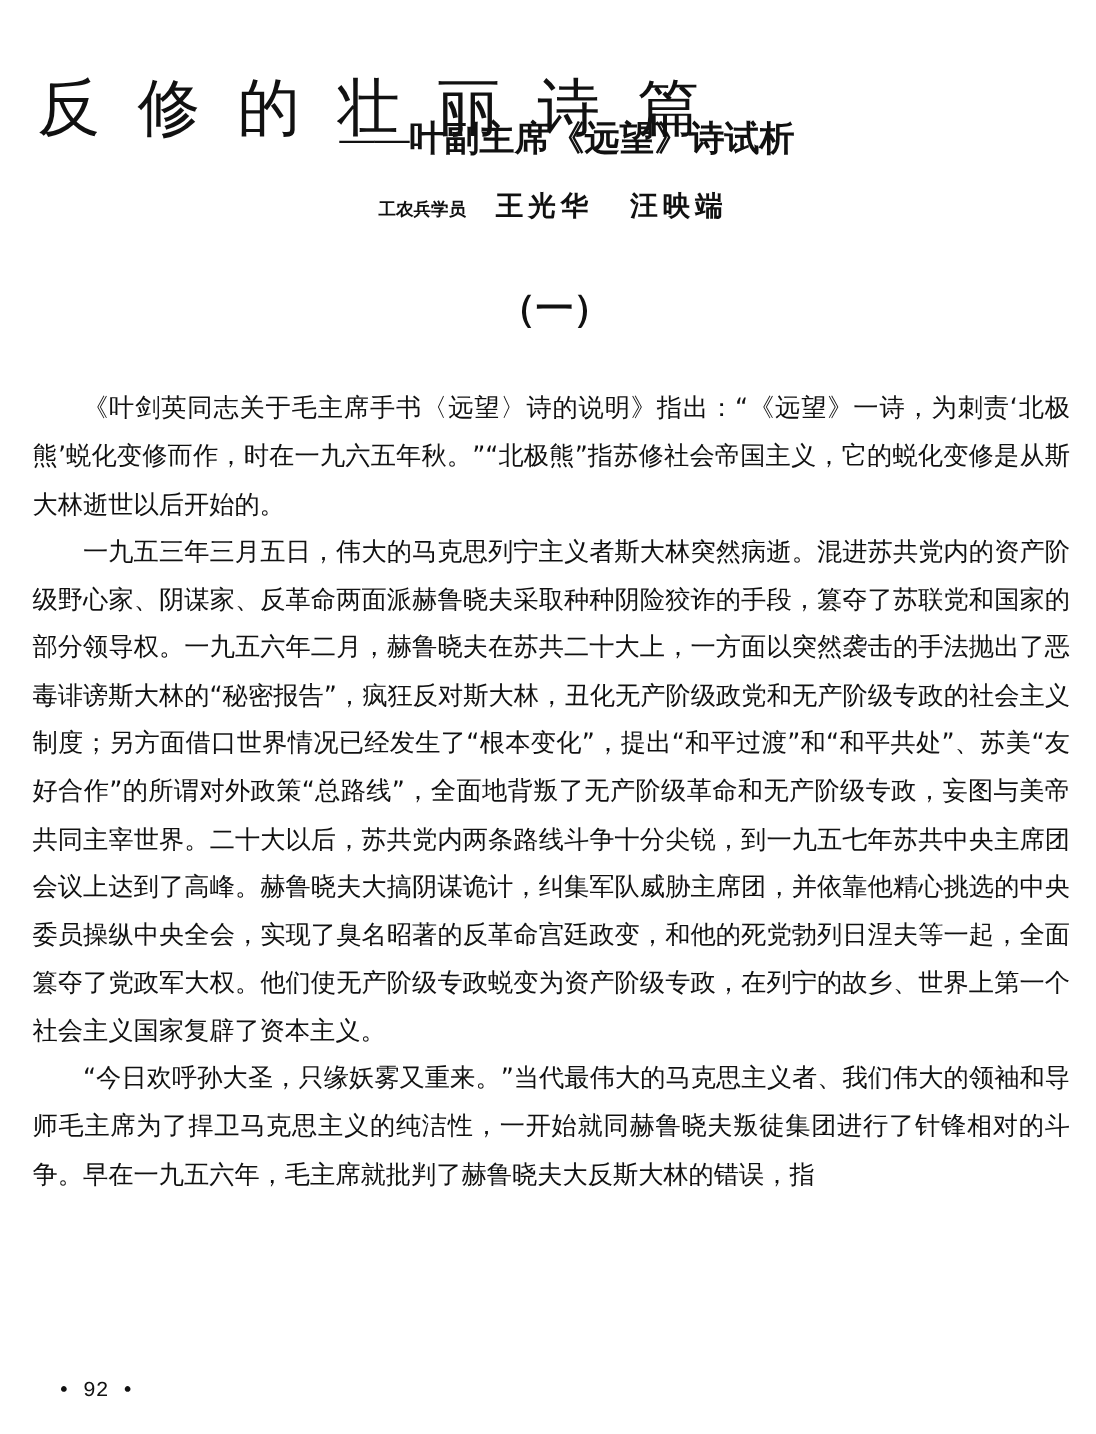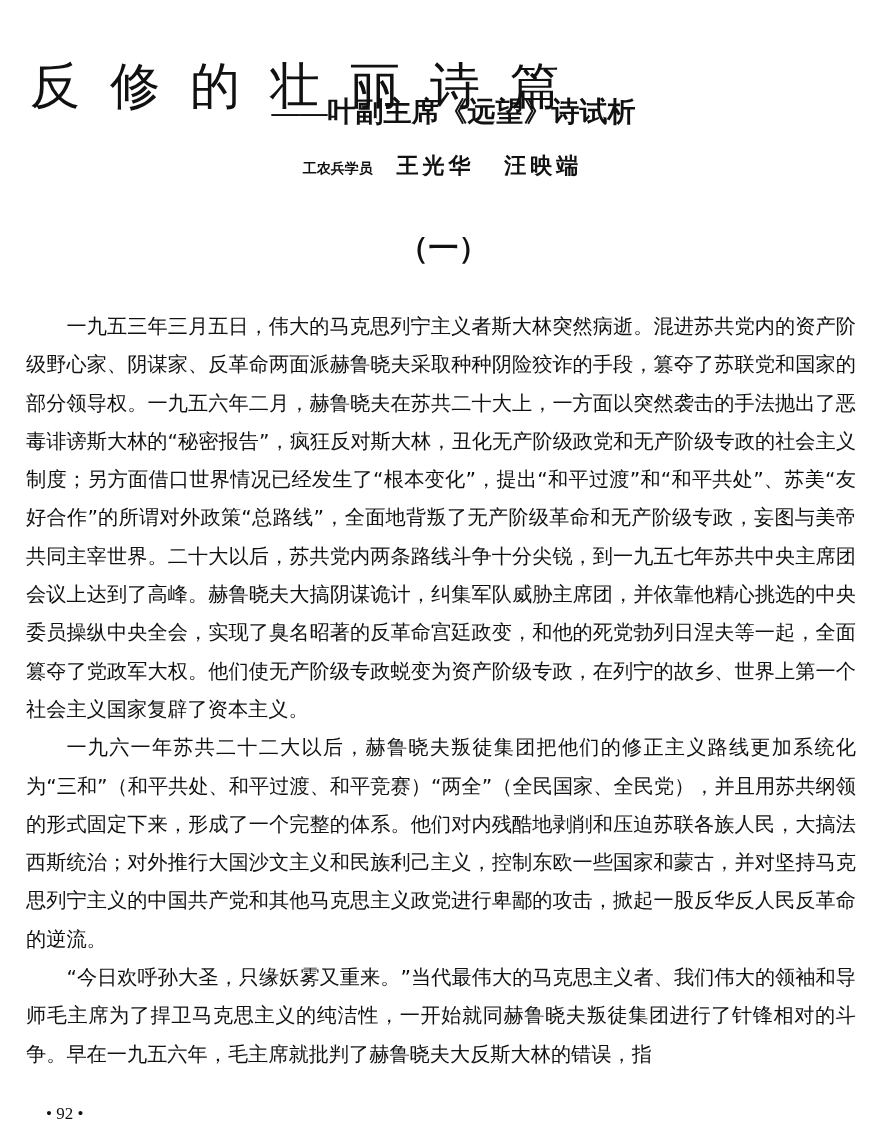--- a/index.html
+++ b/index.html
@@ -37,37 +37,37 @@
     }
     .body-text {
       position: absolute; left: 26px; top: 307px; width: 830px;
       font-size: 20.2px; line-height: 38.3px;
       font-family: "DejaVu Sans", sans-serif;
       text-align: justify;
     }
     .body-text p { margin: 0; text-indent: 2em; }
     .page-num {
       position: absolute; left: 46px; top: 1104px;
-      font-size: 17px; font-family: Liberation Serif, serif;
+      font-size: 17px; font-family: Liberation Mono, monospace;
     }
   </style>
 </head>
 <body>
 
 <h1 class="title">反修的壮丽诗篇</h1>
 
 <div class="subtitle">——叶副主席《远望》诗试析</div>
 
 <div class="byline">
   <span class="role">工农兵学员</span>
   <span class="author">王光华</span>
   <span class="author">汪映端</span>
 </div>
 
 <div class="section-num">（一）</div>
 
 <div class="body-text">
+  <p>《叶剑英同志关于毛主席手书〈远望〉诗的说明》指出：“《远望》一诗，为刺责‘北极熊’蜕化变修而作，时在一九六五年秋。”“北极熊”指苏修社会帝国主义，它的蜕化变修是从斯大林逝世以后开始的。</p>
   <p>一九五三年三月五日，伟大的马克思列宁主义者斯大林突然病逝。混进苏共党内的资产阶级野心家、阴谋家、反革命两面派赫鲁晓夫采取种种阴险狡诈的手段，篡夺了苏联党和国家的部分领导权。一九五六年二月，赫鲁晓夫在苏共二十大上，一方面以突然袭击的手法抛出了恶毒诽谤斯大林的“秘密报告”，疯狂反对斯大林，丑化无产阶级政党和无产阶级专政的社会主义制度；另方面借口世界情况已经发生了“根本变化”，提出“和平过渡”和“和平共处”、苏美“友好合作”的所谓对外政策“总路线”，全面地背叛了无产阶级革命和无产阶级专政，妄图与美帝共同主宰世界。二十大以后，苏共党内两条路线斗争十分尖锐，到一九五七年苏共中央主席团会议上达到了高峰。赫鲁晓夫大搞阴谋诡计，纠集军队威胁主席团，并依靠他精心挑选的中央委员操纵中央全会，实现了臭名昭著的反革命宫廷政变，和他的死党勃列日涅夫等一起，全面篡夺了党政军大权。他们使无产阶级专政蜕变为资产阶级专政，在列宁的故乡、世界上第一个社会主义国家复辟了资本主义。</p>
-  <p>一九六一年苏共二十二大以后，赫鲁晓夫叛徒集团把他们的修正主义路线更加系统化为“三和”（和平共处、和平过渡、和平竞赛）“两全”（全民国家、全民党），并且用苏共纲领的形式固定下来，形成了一个完整的体系。他们对内残酷地剥削和压迫苏联各族人民，大搞法西斯统治；对外推行大国沙文主义和民族利己主义，控制东欧一些国家和蒙古，并对坚持马克思列宁主义的中国共产党和其他马克思主义政党进行卑鄙的攻击，掀起一股反华反人民反革命的逆流。</p>
   <p>“今日欢呼孙大圣，只缘妖雾又重来。”当代最伟大的马克思主义者、我们伟大的领袖和导师毛主席为了捍卫马克思主义的纯洁性，一开始就同赫鲁晓夫叛徒集团进行了针锋相对的斗争。早在一九五六年，毛主席就批判了赫鲁晓夫大反斯大林的错误，指</p>
 </div>
 
 <div class="page-num">• 92 •</div>
 
 </body></html>

